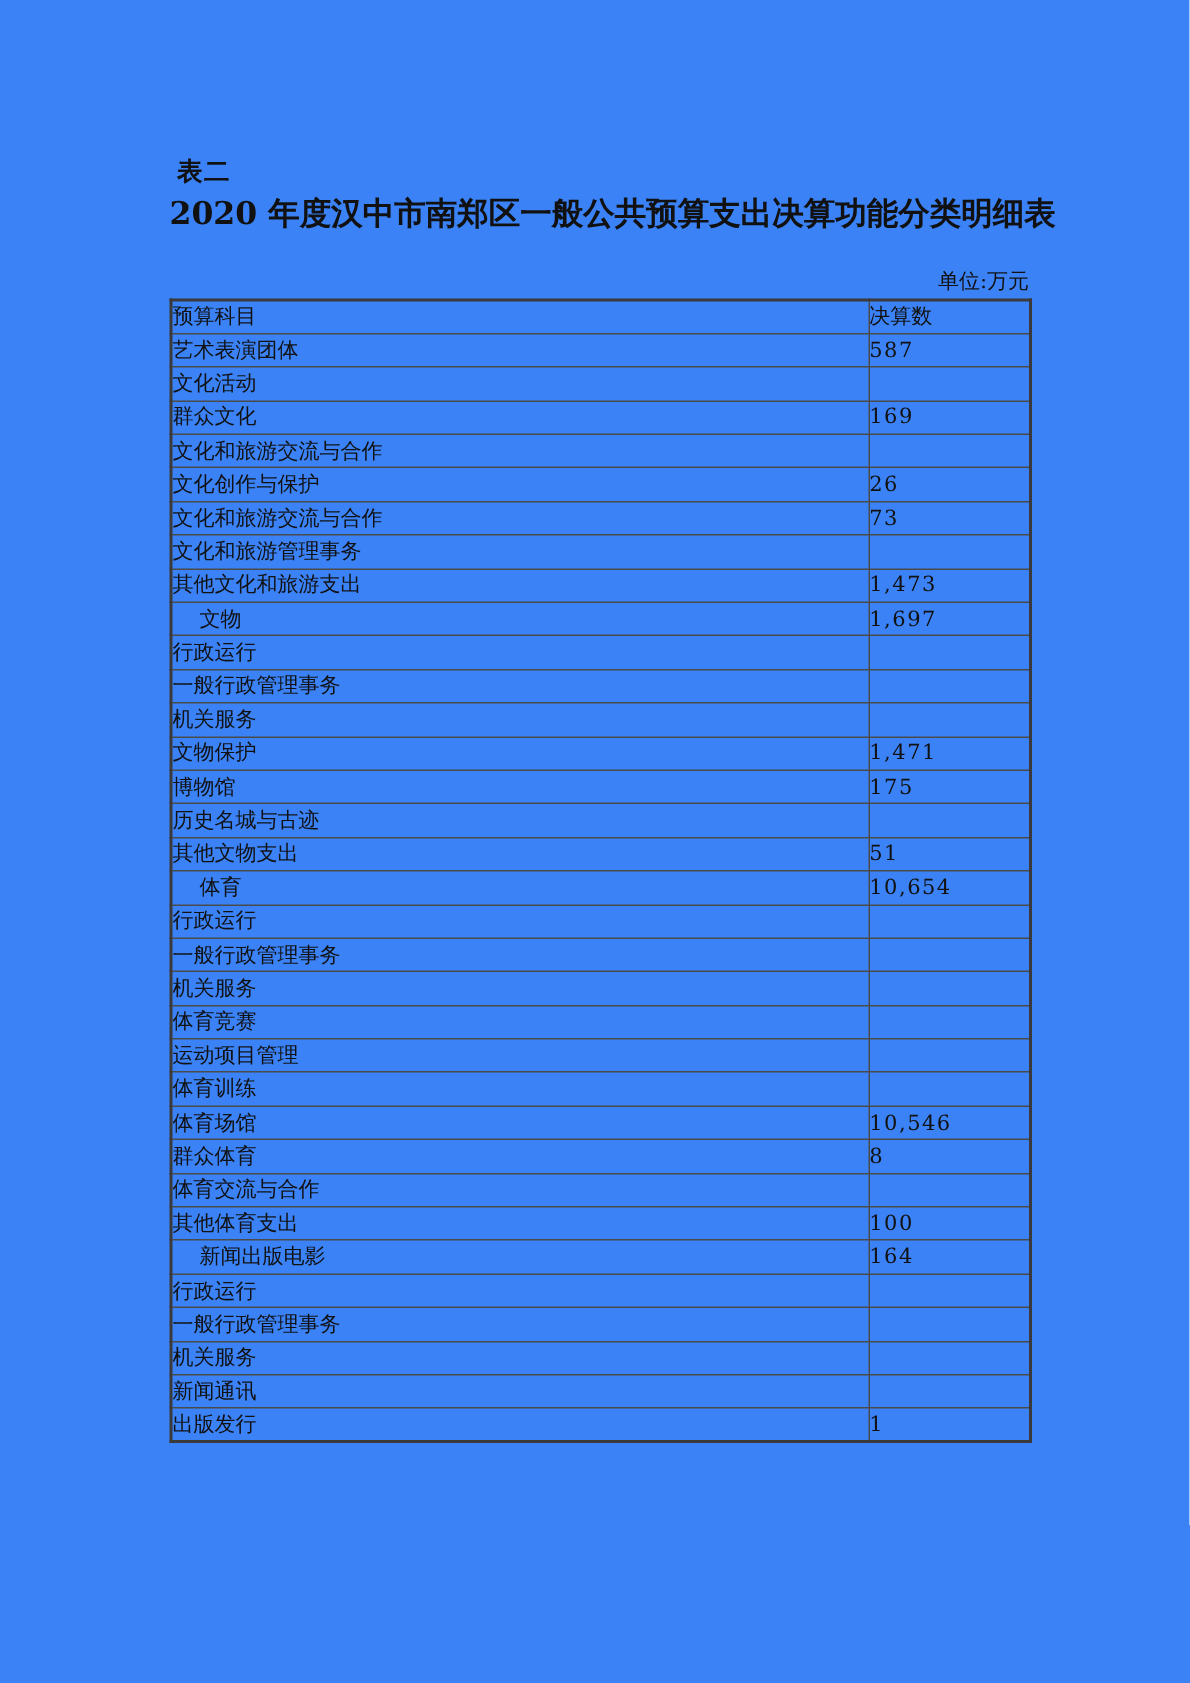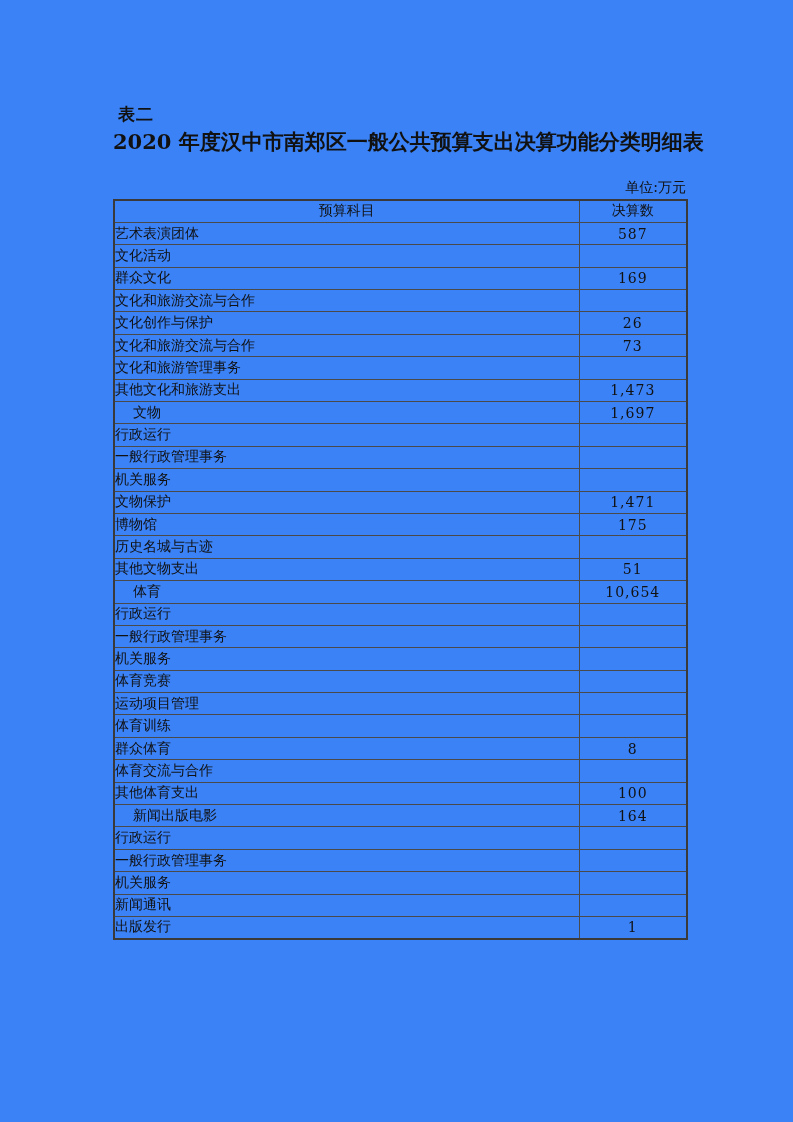--- a/index.html
+++ b/index.html
@@ -49,26 +49,26 @@
   .budget-table th, .budget-table td {
     border: 1px solid #4a4a4a;
     font-size: 14px;
     font-weight: normal;
     height: 22.4px;
     padding: 0;
     overflow: hidden;
     white-space: nowrap;
     vertical-align: middle;
   }
-  .budget-table th { text-align: center; }
+  .budget-table th { text-align: left; }
   .cell-label { text-align: left; }
   .cell-label.level-1 { padding-left: 18px; margin-left: 20px; }
   .cell-label.level-2 { }
   .cell-value {
-    text-align: center;
+    text-align: left;
     padding-right: 8px;
     letter-spacing: 1px;
   }
 </style>
 </head>
 <body>
 
 <div class="page">
   <div class="table-label">表二</div>
 
@@ -174,20 +174,24 @@
         </tr>
         <tr>
           <td class="cell-label level-2">运动项目管理</td>
           <td class="cell-value"></td>
         </tr>
         <tr>
           <td class="cell-label level-2">体育训练</td>
           <td class="cell-value"></td>
         </tr>
         <tr>
+          <td class="cell-label level-2">体育场馆</td>
+          <td class="cell-value">10,546</td>
+        </tr>
+        <tr>
           <td class="cell-label level-2">群众体育</td>
           <td class="cell-value">8</td>
         </tr>
         <tr>
           <td class="cell-label level-2">体育交流与合作</td>
           <td class="cell-value"></td>
         </tr>
         <tr>
           <td class="cell-label level-2">其他体育支出</td>
           <td class="cell-value">100</td>

